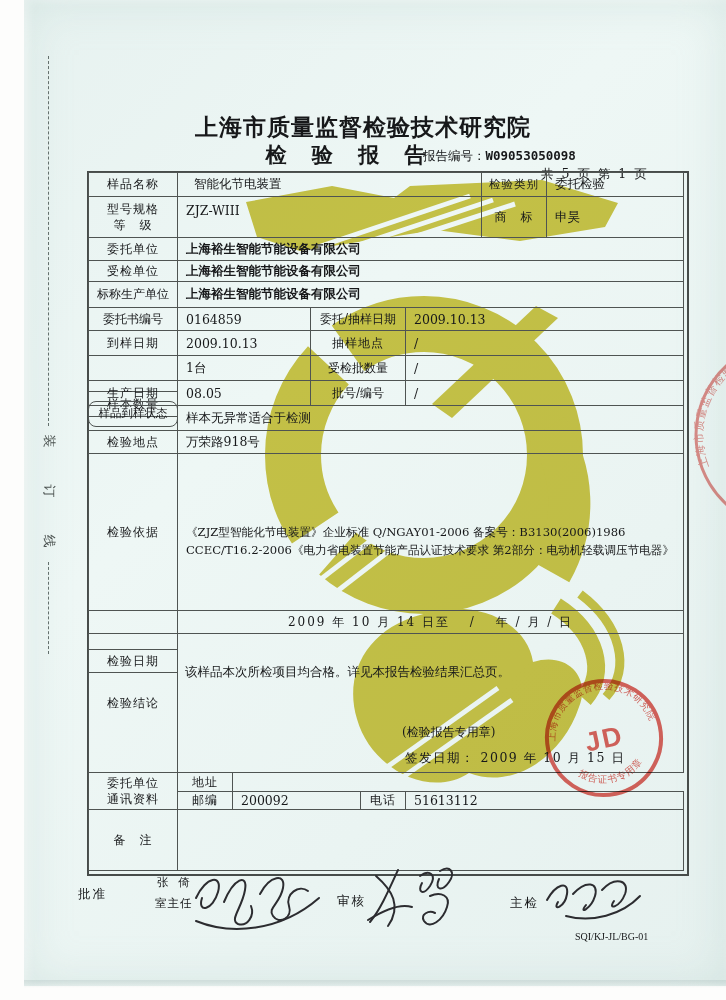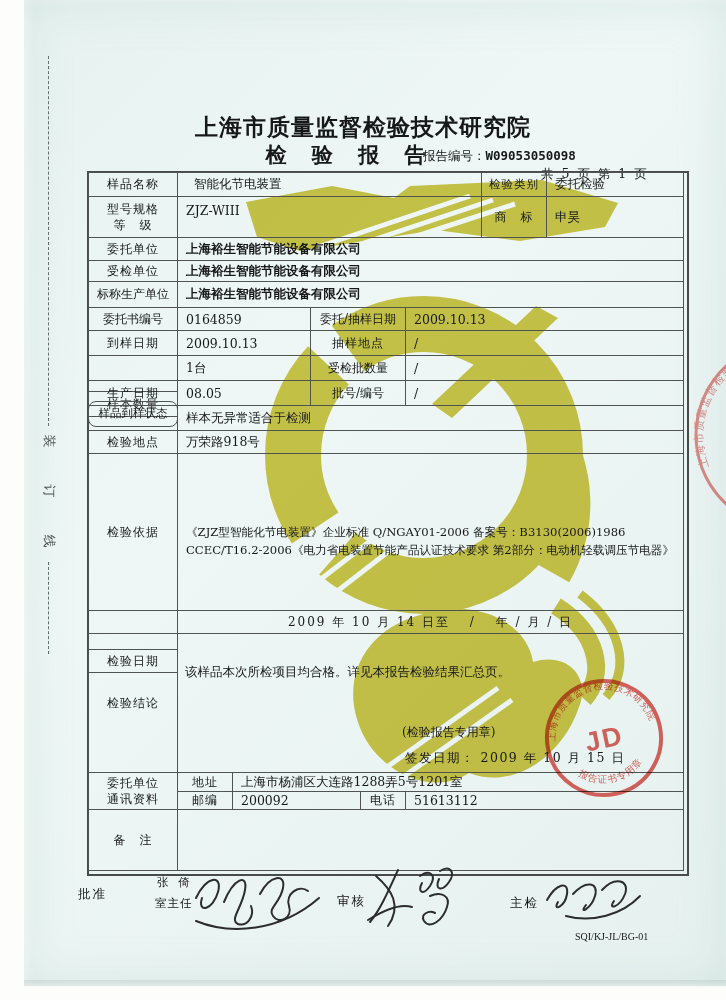--- a/index.html
+++ b/index.html
@@ -147,21 +147,20 @@
   <div class="cell concl" style="left:177px;top:633px;width:507px;height:140px;">
     <span style="left:7px;top:30px;font-size:12.5px;">该样品本次所检项目均合格。详见本报告检验结果汇总页。</span>
     <span style="left:224px;top:90px;font-size:12px;">(检验报告专用章)</span>
     <span style="left:227px;top:116px;font-size:12.5px;letter-spacing:1.5px;">签发日期：  2009 年  10 月  15 日</span>
   </div>
 
   <div class="cell lbl" style="left:88px;top:772px;width:90px;height:38px;">
     <span><span>委托单位</span><br><span>通讯资料</span></span>
   </div>
   <div class="cell lbl" style="left:177px;top:772px;width:56px;height:20px;">地址</div>
-  <div class="cell val" style="left:232px;top:772px;width:452px;height:20px;">上海市杨浦区大连路1288弄5号1201室</div>
   <div class="cell lbl" style="left:177px;top:791px;width:56px;height:19px;">邮编</div>
   <div class="cell val" style="left:232px;top:791px;width:129px;height:19px;">200092</div>
   <div class="cell lbl" style="left:360px;top:791px;width:46px;height:19px;">电话</div>
   <div class="cell val" style="left:405px;top:791px;width:279px;height:19px;">51613112</div>
 
   <div class="cell lbl" style="left:88px;top:809px;width:90px;height:62px;">备　注</div>
   <div class="cell" style="left:177px;top:809px;width:507px;height:62px;"></div>
 
   <span class="abs sign-lbl" style="left:78px;top:886px;">批准</span>
   <span class="abs sign-name" style="left:157px;top:875px;">张 倚</span>

